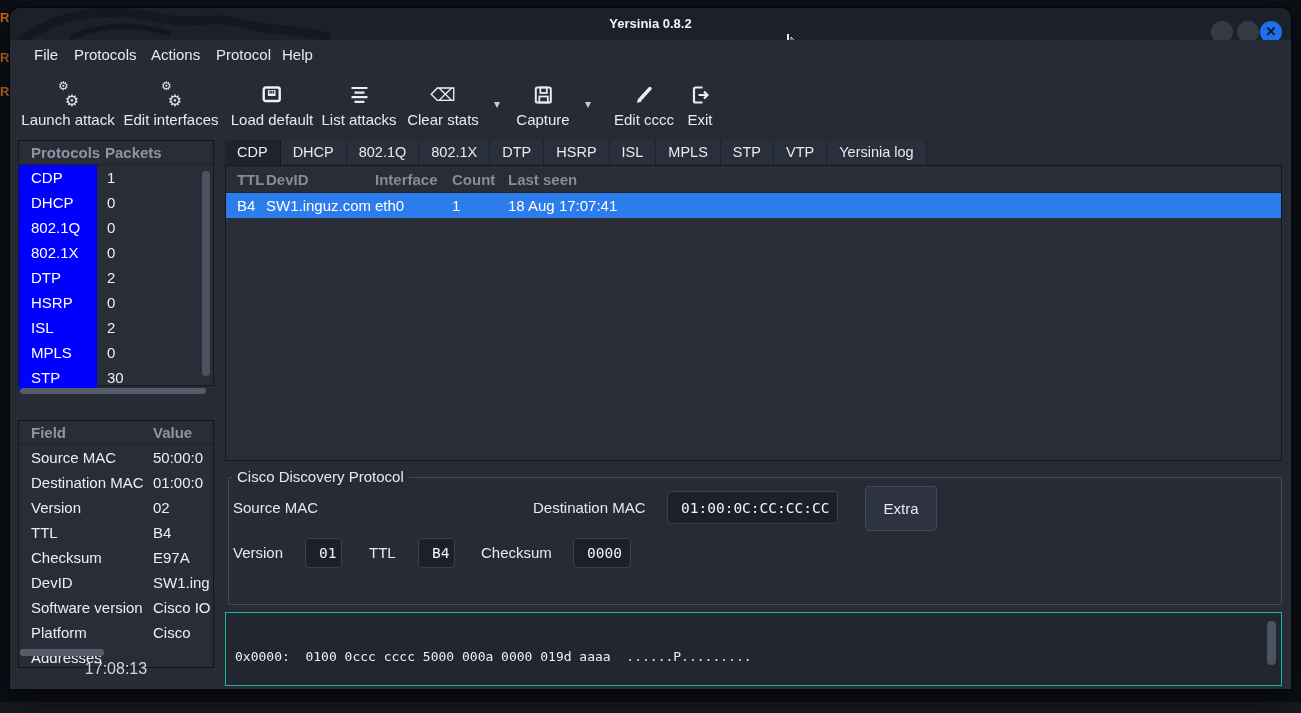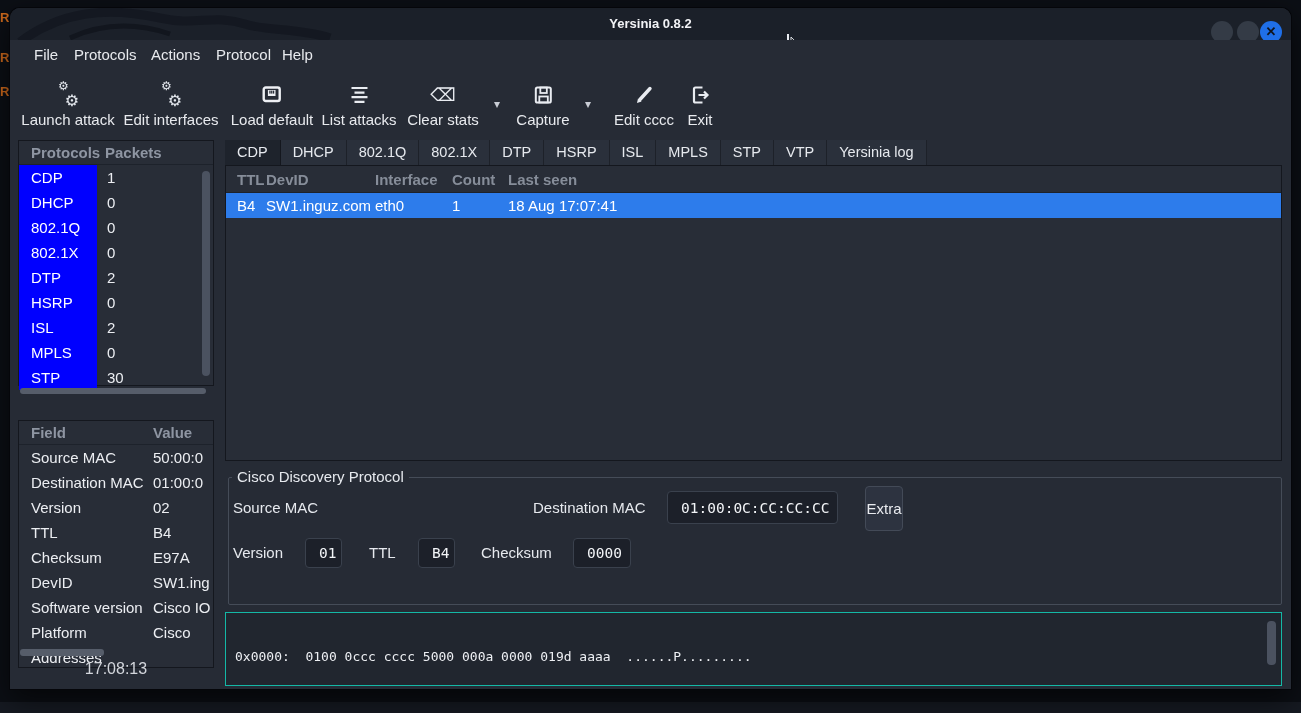--- a/index.html
+++ b/index.html
@@ -64,21 +64,21 @@
   .pk-head { display:flex; height:27px; align-items:center; color:#868d99; font-weight:bold; font-size:15px; border-bottom:1px solid #1d222b; }
   .pk-row { display:flex; height:25px; align-items:center; color:#ffffff; font-size:15px; background:#2d7ceb; }
   .c-ttl { width:40px; padding-left:11px; } .c-dev { width:109px; } .c-if { width:77px; } .c-cnt { width:56px; } .c-ls { flex:1; }
 
   
   .cdp-box { position:absolute; left:218px; top:469px; width:1054px; height:128px; border:1px solid #454c58; border-radius:2px; }
   .cdp-legend { position:absolute; left:222px; top:460px; background:#262b35; padding:0 5px; color:#e6e9ee; font-size:15px; }
   .flabel { position:absolute; height:18px; line-height:18px; color:#e6e9ee; font-size:15px; }
   .finput { position:absolute; background:#1c2029; border:1px solid #3a414d; border-radius:4px; color:#f2f4f7;
             font-family:"DejaVu Sans Mono", monospace; font-size:14.5px; padding-left:13px; display:flex; align-items:center; }
-  .btn-extra { position:absolute; left:855px; top:478px; width:38px; height:45px; background:#2d3340; border:1px solid #434a57;
+  .btn-extra { position:absolute; left:855px; top:478px; width:72px; height:45px; background:#2d3340; border:1px solid #434a57;
                border-radius:4px; color:#e8eaee; font-size:15px; display:flex; align-items:center; justify-content:center; }
 
   
   .hexpane { position:absolute; left:215px; top:604px; width:1057px; height:74px; background:#21262f; border:1px solid #14b8a6; }
   .hexlines { position:absolute; left:9px; top:5px; right:24px; height:61px; overflow:hidden;
               font-family:"DejaVu Sans Mono", monospace; font-size:13px; line-height:15.5px; color:#eef0f4; white-space:pre; }
   svg { display:block; }
 </style>
 </head>
 <body>

